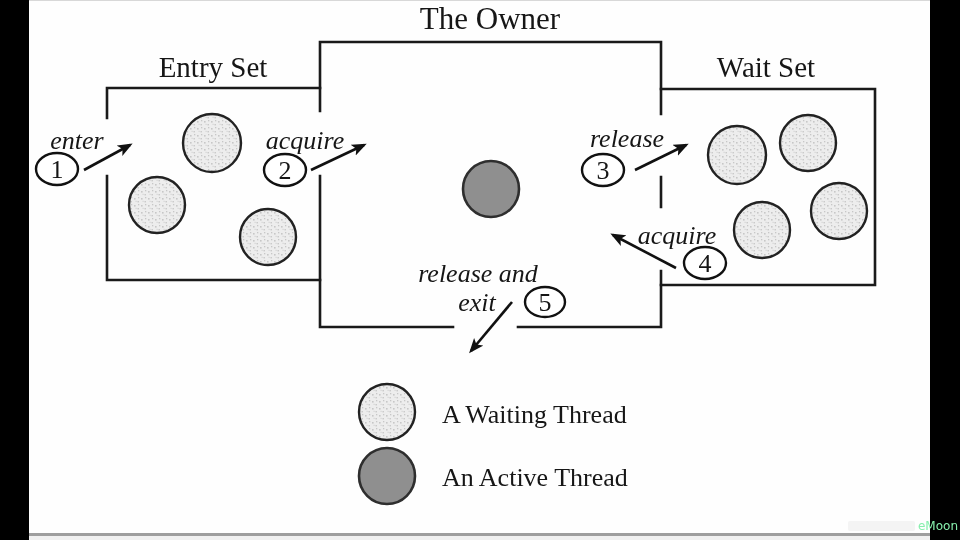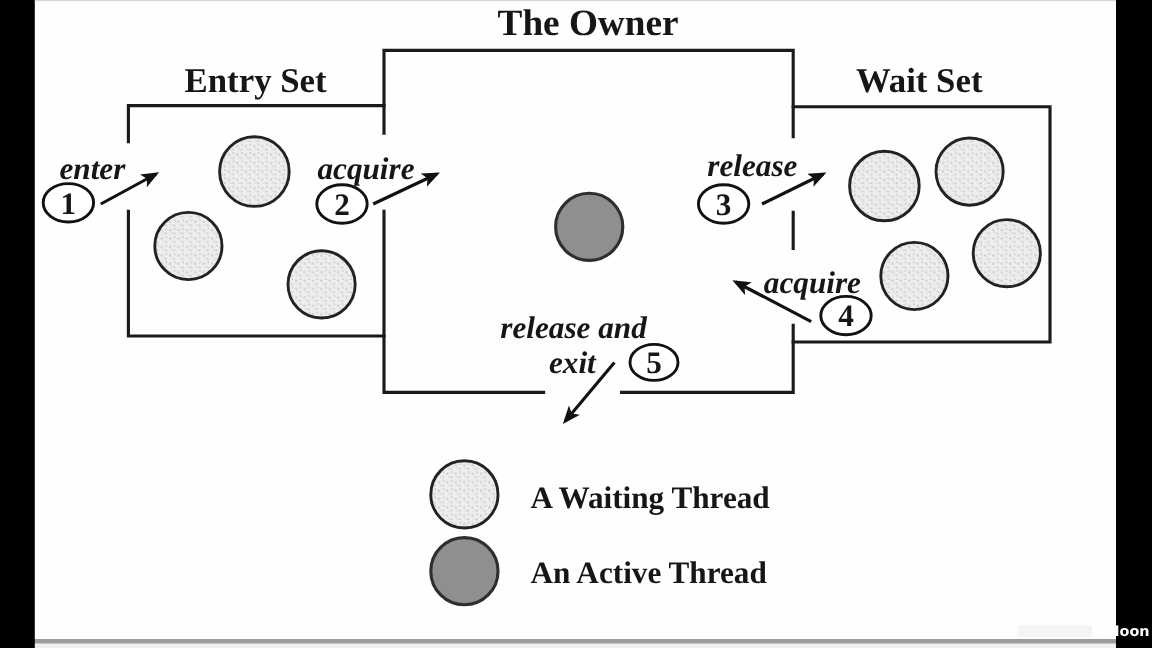--- a/index.html
+++ b/index.html
@@ -1,28 +1,28 @@
 <!DOCTYPE html>
 <html><head>
 <meta charset="utf-8">
 <style>
   html,body{margin:0;padding:0;background:#000;}
   body{width:960px;height:540px;position:relative;overflow:hidden;
        font-family:"Liberation Serif","DejaVu Serif",serif;}
-  #stage{position:absolute;inset:0;font-weight:bold;}
+  #stage{position:absolute;inset:0;}
   svg{position:absolute;left:0;top:0;}
   text{fill:#161616;}
   .box-title{font-size:29px;}
   .main-title{font-size:31px;}
   .action-label{font-size:26px;font-style:italic;}
   .badge-num{font-size:26px;}
   .legend-label{font-size:26px;}
   #watermark{position:absolute;left:848px;top:518px;width:110px;height:16px;
              font-family:"DejaVu Sans","Liberation Sans",sans-serif;
-             font-size:12px;color:#ffffff;display:flex;align-items:center;
+             font-size:12px;color:#86efac;display:flex;align-items:center;
              justify-content:flex-end;white-space:nowrap;}
   #watermark .smear{flex:1;height:10px;margin-right:3px;
                     background:rgba(120,120,120,0.07);border-radius:2px;}
 </style>
 </head>
 <body>
 
 <div id="stage">
 <svg width="960" height="540" viewBox="0 0 960 540">
   <defs>

